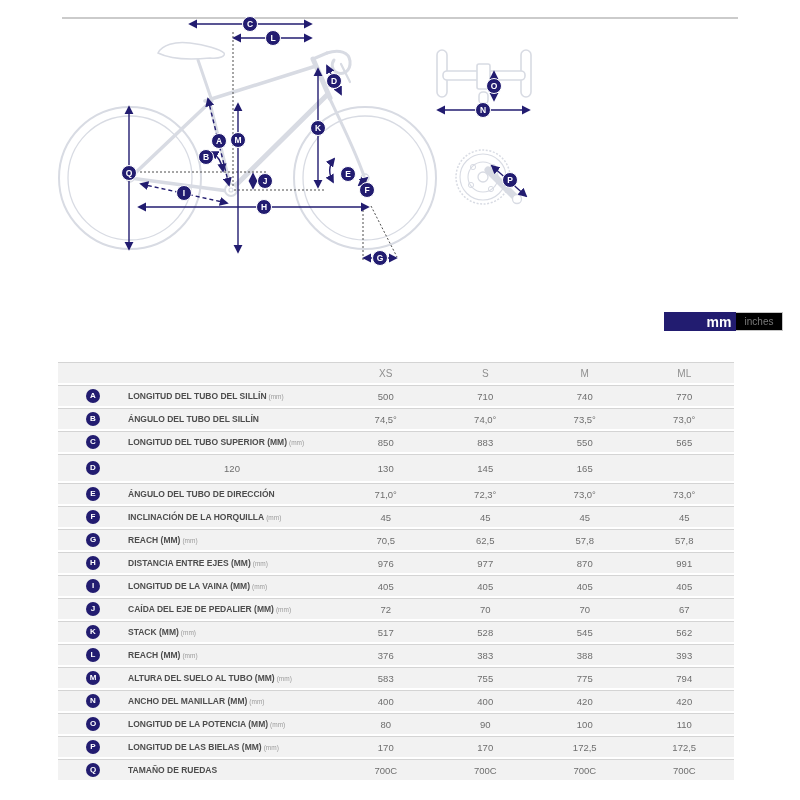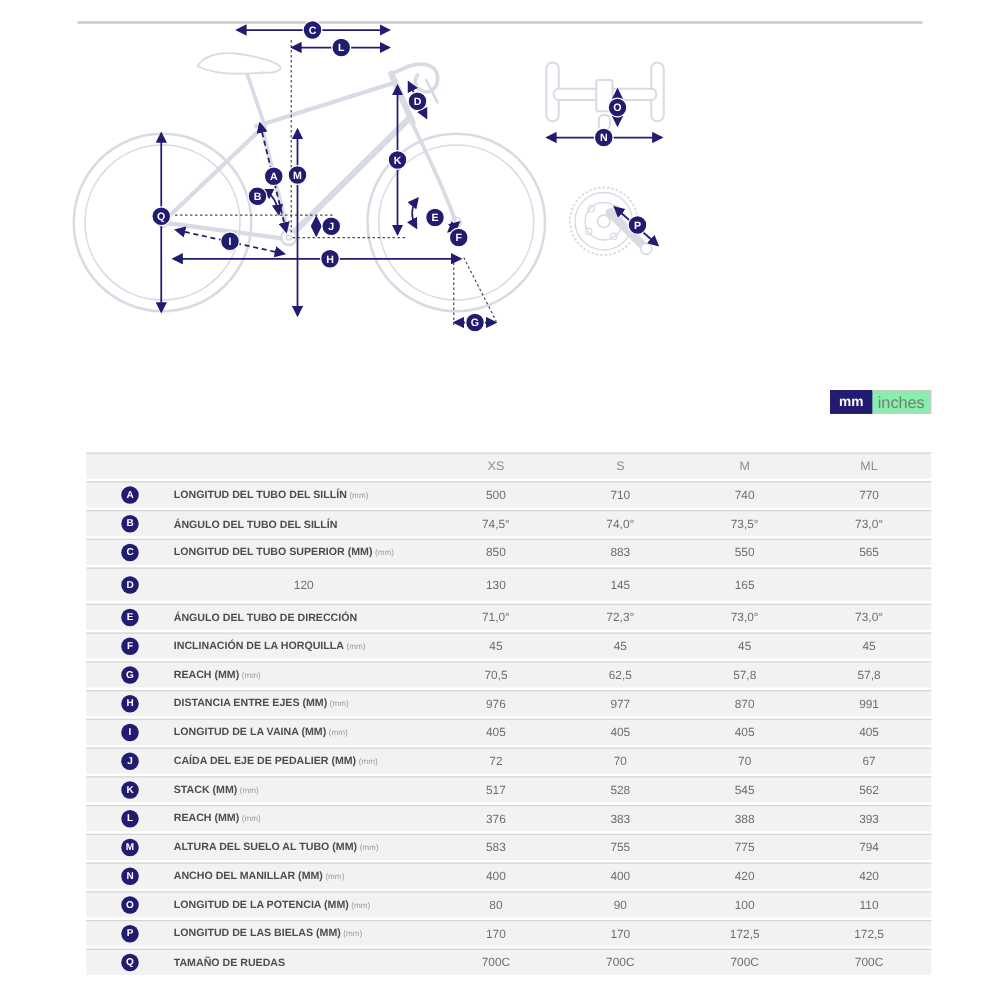--- a/index.html
+++ b/index.html
@@ -10,26 +10,26 @@
   .top-line{position:absolute;left:62px;top:17px;width:676px;height:2px;background:#cncnc;}
   .top-line{background:#cbcbcb;}
 
   
   #diagram-svg{position:absolute;left:0;top:0;}
   .bletter{font-family:"Liberation Sans",sans-serif;font-size:8.5px;font-weight:bold;fill:#ffffff;}
 
   
   .units-toggle{position:absolute;top:312px;left:664px;display:flex;align-items:stretch;height:19px;}
   .btn-mm{width:32px;background:#221c70;border:1px solid #221c70;color:#fff;
-          font-size:11px;font-weight:bold;display:flex;align-items:center;justify-content:center;cursor:pointer;}
-  .btn-inches{width:46px;background:#86efac;border:1px solid #c6c6c6;border-left:none;color:#7a7a7a;
-          font-size:13px;display:flex;align-items:center;justify-content:center;cursor:pointer;}
+          font-size:14px;font-weight:bold;display:flex;align-items:center;justify-content:center;cursor:pointer;padding-left:38px;}
+  .btn-inches{width:46px;background:#000000;border:1px solid #c6c6c6;border-left:none;color:#7a7a7a;
+          font-size:10px;display:flex;align-items:center;justify-content:center;cursor:pointer;}
 
   
-  .geo-table{position:absolute;left:69px;top:362px;width:676px;}
+  .geo-table{position:absolute;left:58px;top:362px;width:676px;}
   .thead,.trow{display:grid;grid-template-columns:70px 208px 1fr 1fr 1fr 1fr;
                background:#f2f2f2;border-top:1px solid #d4d4d4;margin-bottom:2px;align-items:center;}
   .thead{min-height:20px;}
   .trow{min-height:20px;}
   .hcell{text-align:center;color:#8f8f8f;font-size:10px;}
   .badge-cell{display:flex;justify-content:center;align-items:center;}
   .tbadge{width:14px;height:14px;border-radius:50%;background:#221c70;color:#fff;
           font-size:8px;font-weight:bold;display:flex;align-items:center;justify-content:center;line-height:1;}
   .label-cell{font-size:8.5px;font-weight:bold;color:#4d4d4d;line-height:1.25;}
   .unit{font-size:6.5px;color:#9b9b9b;font-weight:normal;margin-left:2px;}

